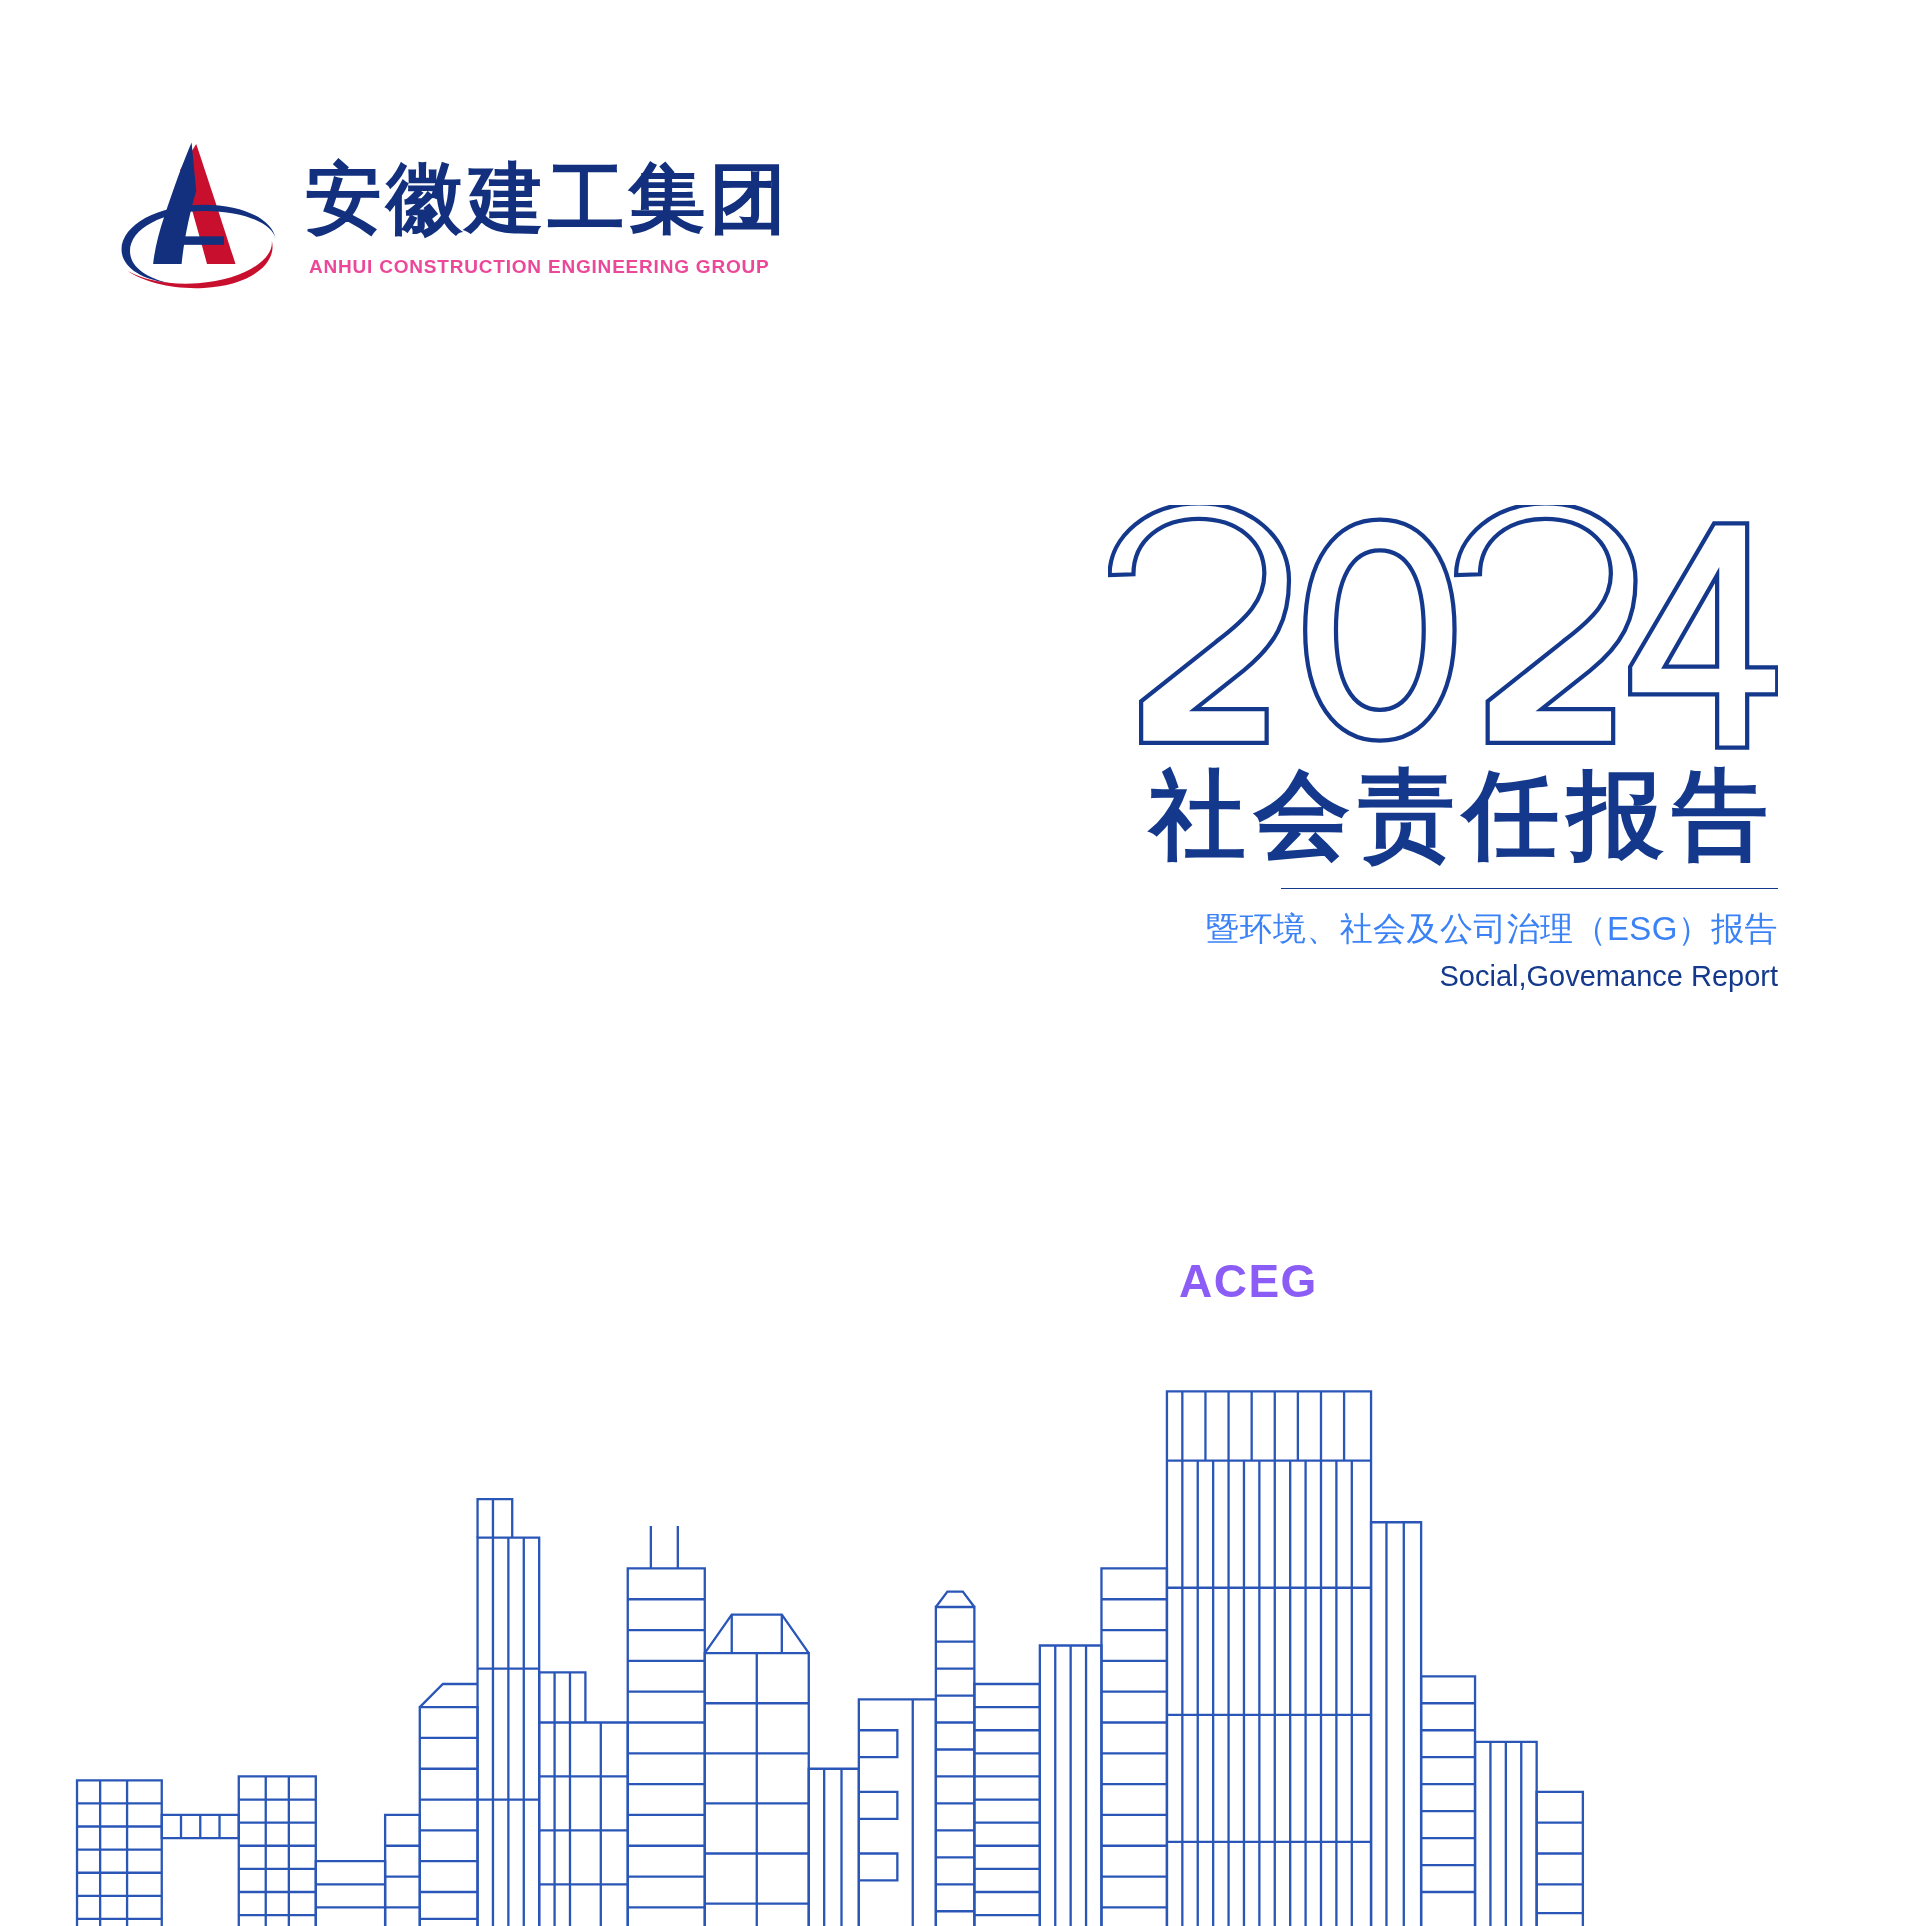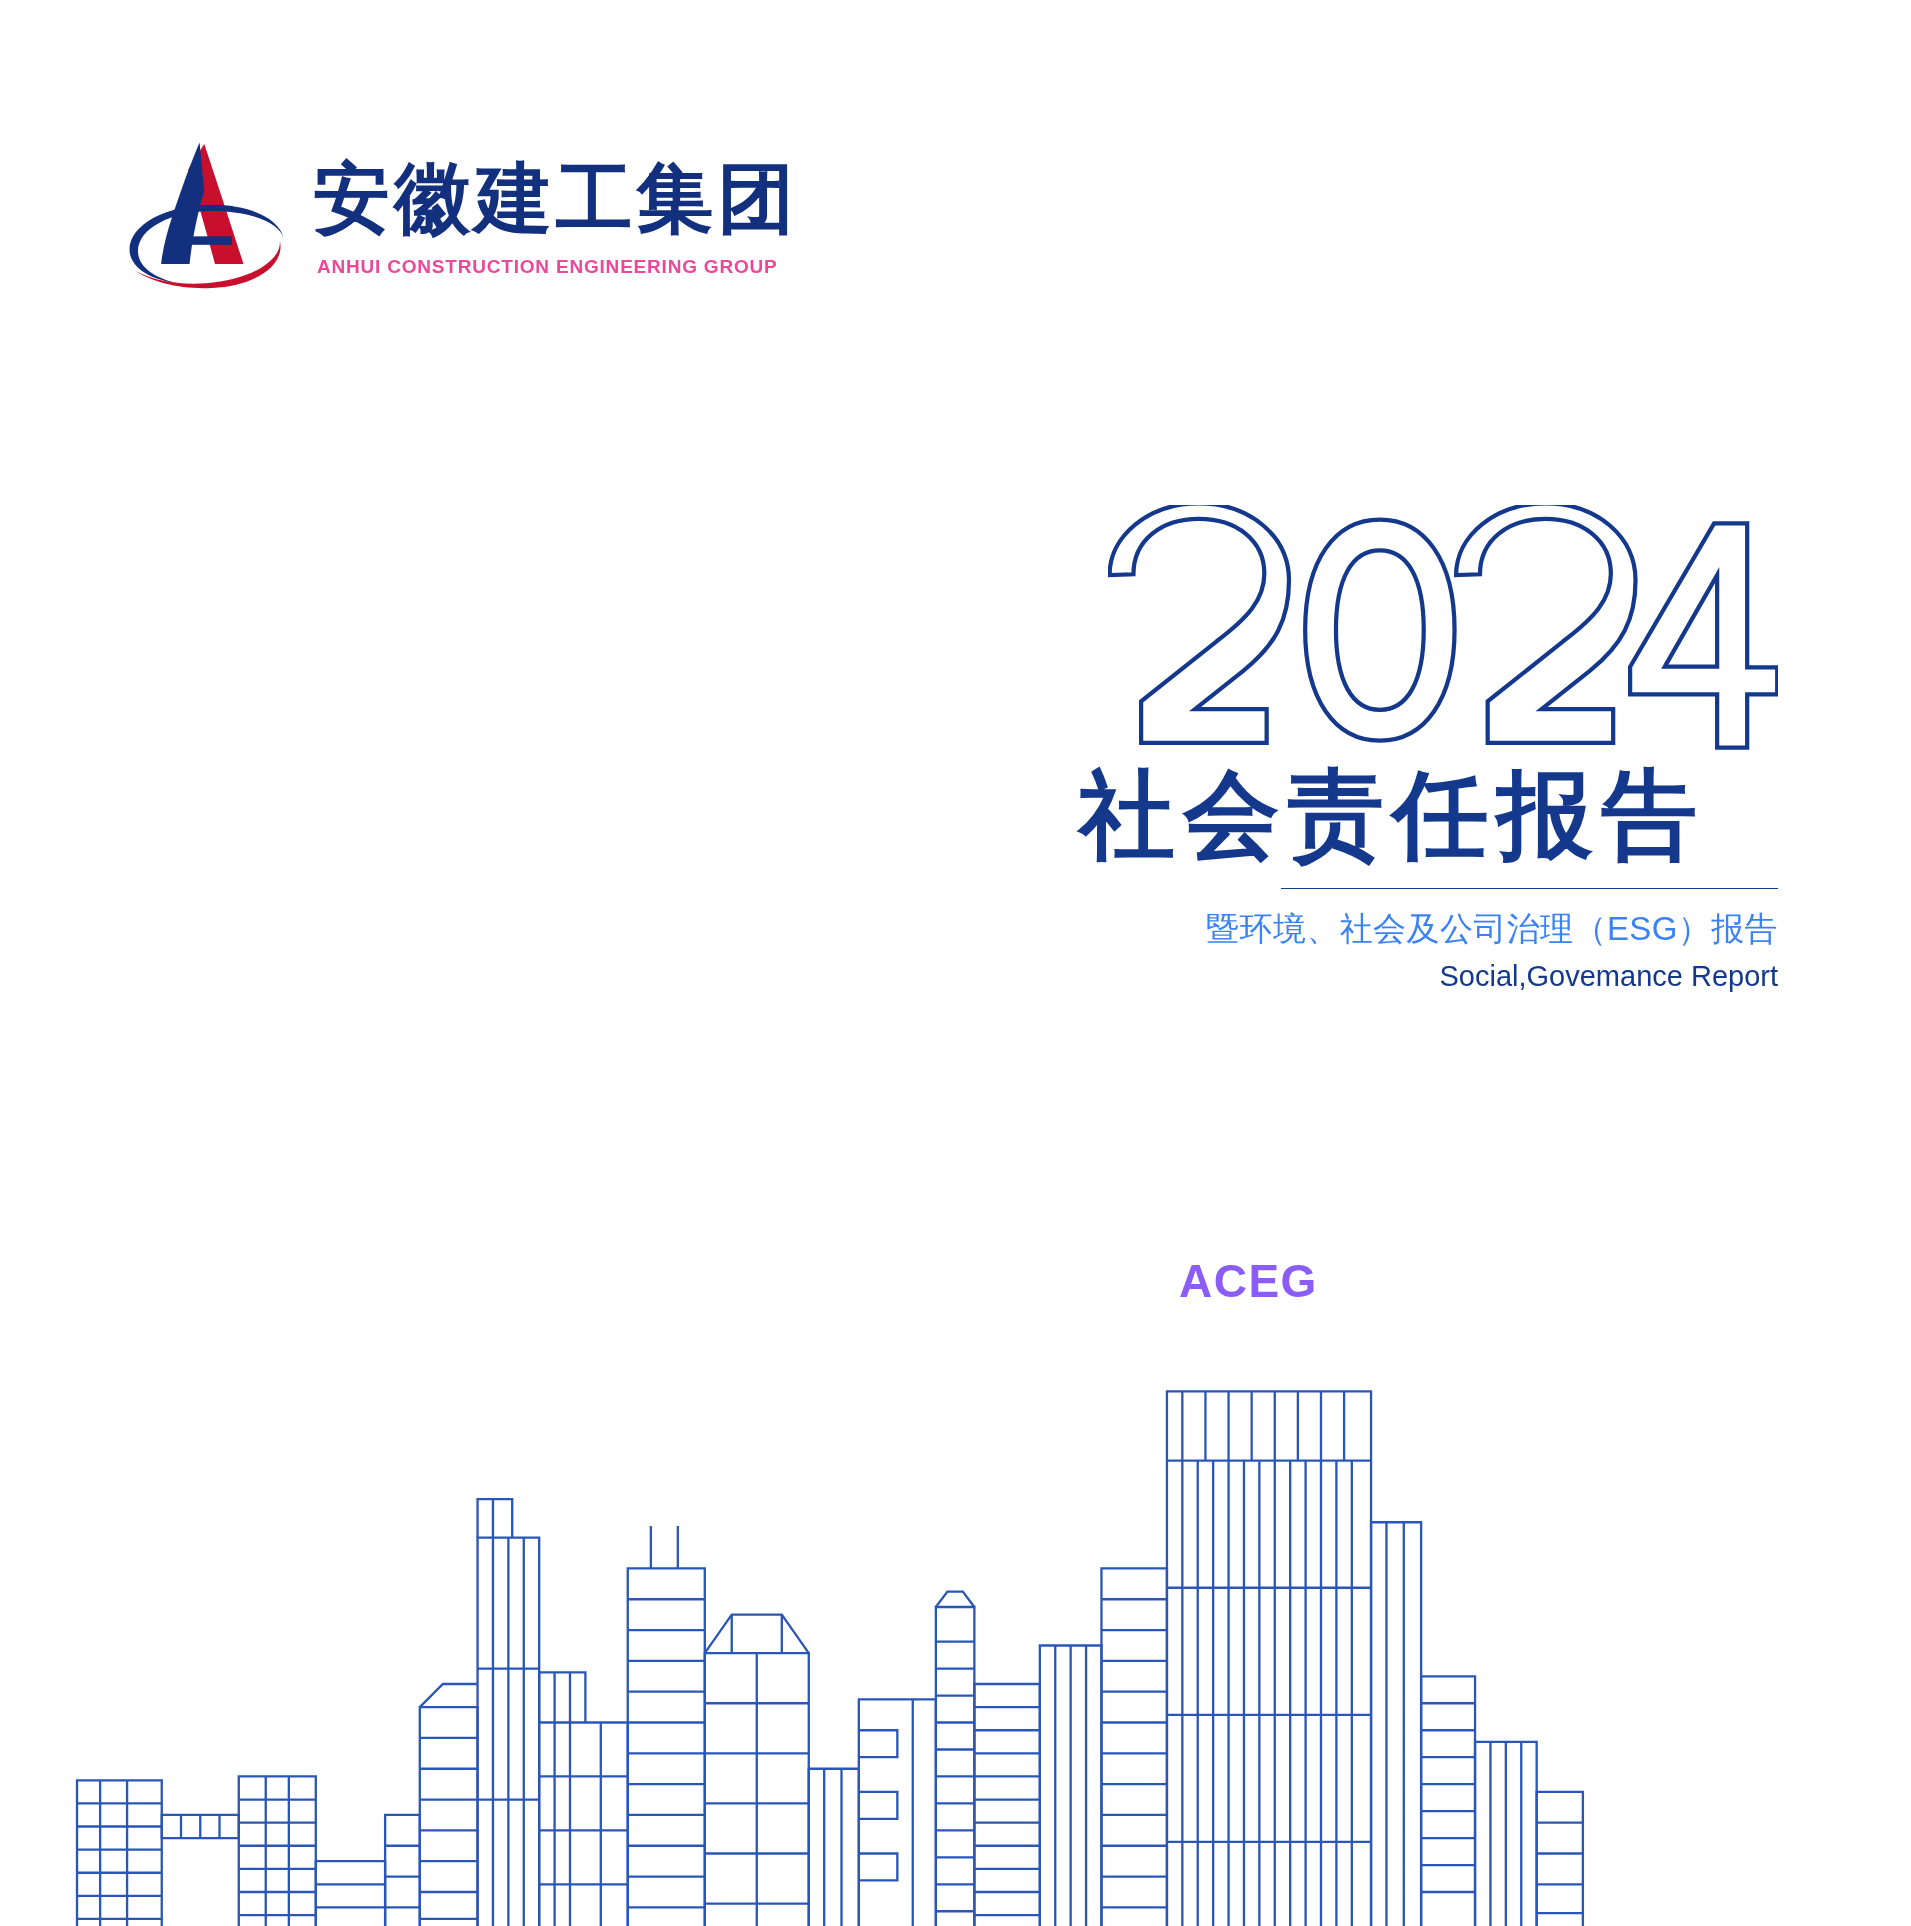--- a/index.html
+++ b/index.html
@@ -16,21 +16,21 @@
     position: relative;
     width: 1911px;
     height: 2593px;
     background: #ffffff;
     overflow: hidden;
   }
 
   
   .logo-block {
     position: absolute;
-    left: 124px;
+    left: 116px;
     top: 137px;
     width: 655px;
     height: 200px;
     text-align: center;
   }
   .logo-mark {
     position: absolute;
     left: 0;
     top: 0;
     width: 162px;
@@ -72,21 +72,21 @@
     display: block;
   }
   .title-cn {
     margin-top: 11.6px;
     font-size: 96px;
     font-weight: 700;
     letter-spacing: 8.5px;
     color: #14398c;
     line-height: 1.08;
     white-space: nowrap;
-    text-align: center;
+    text-align: right;
     padding-right: 1.5px;
   }
   .title-rule {
     margin: 21px 0 18.5px auto;
     width: 497px;
     height: 1.5px;
     background: #14398c;
   }
   .subtitle-cn {
     font-size: 33px;

